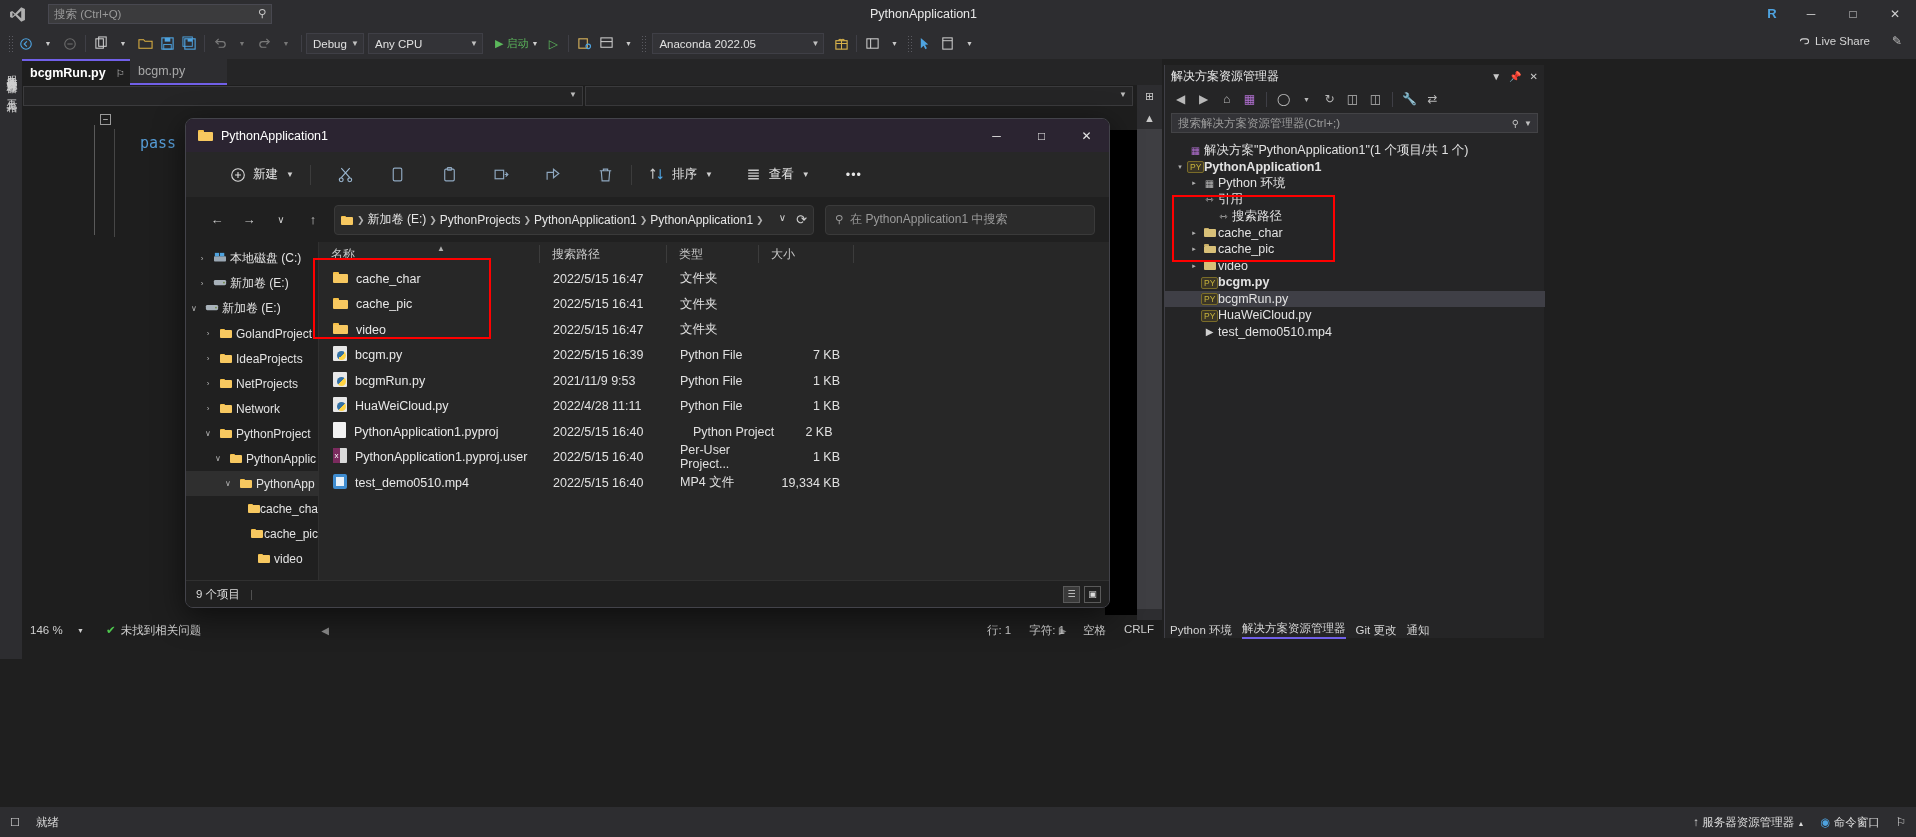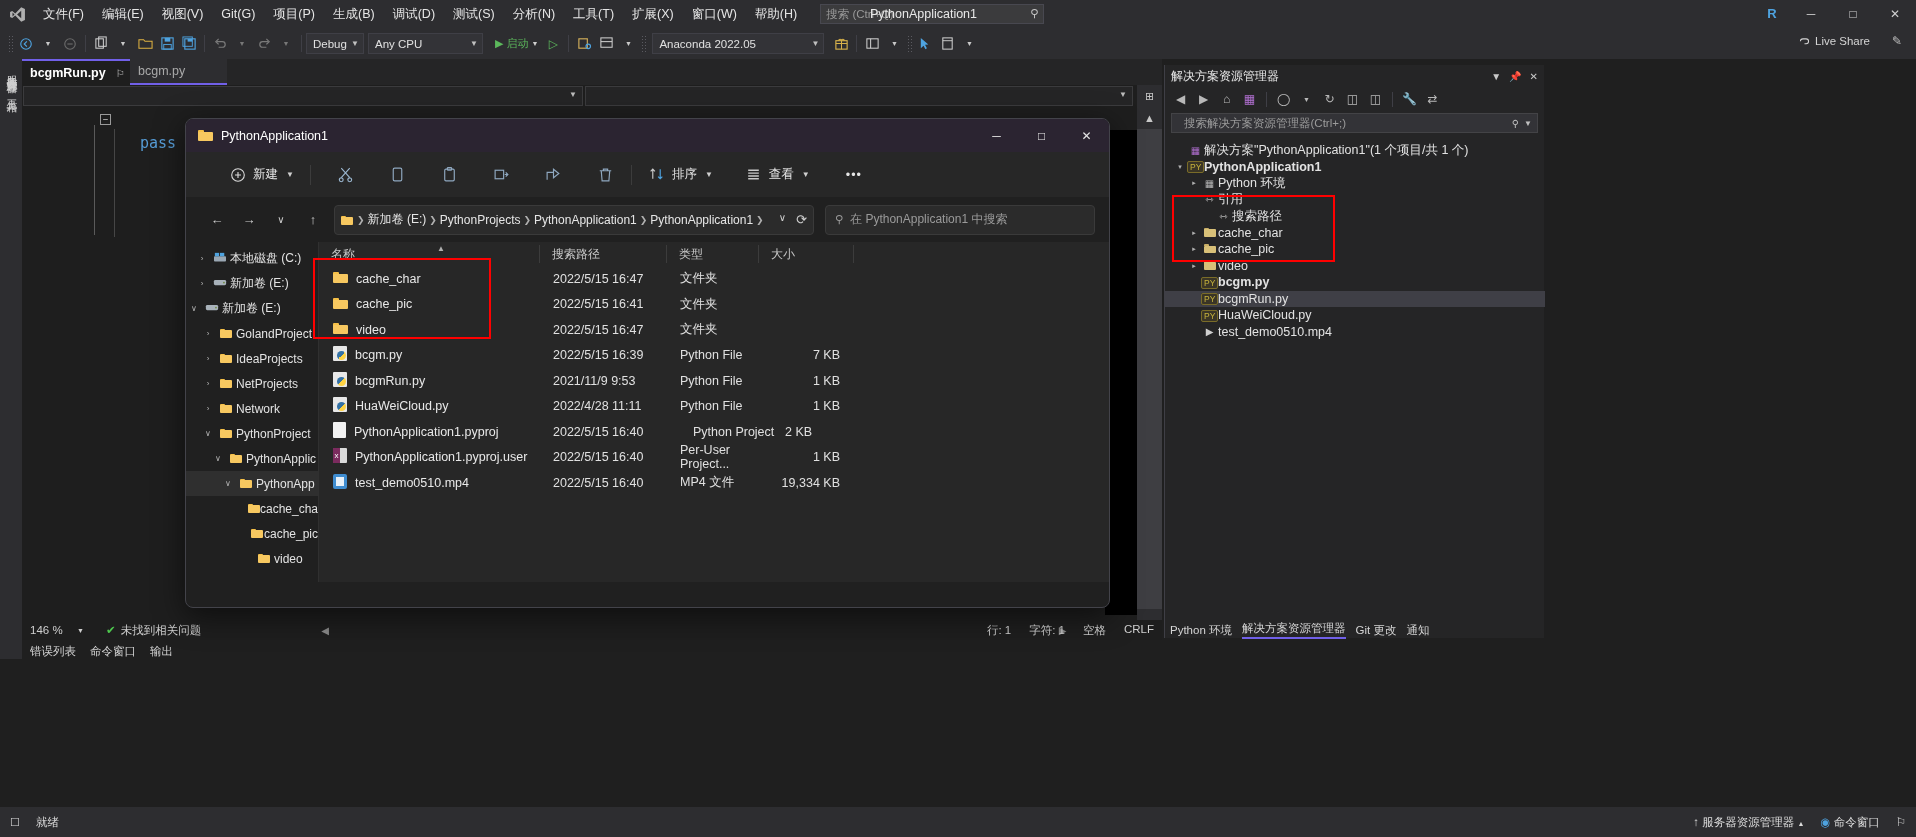--- a/index.html
+++ b/index.html
@@ -115,21 +115,21 @@
      font-size:11.5px; color:#d4d4d4; padding-left:8px; align-items:center; }
 
   
   .sol-panel { position:absolute; left:1164px; top:65px; width:380px; height:573px; background:#252526; border-left:1px solid #3f3f46; }
   .sol-header { height:22px; display:flex; align-items:center; padding:0 6px; color:#e8e8e8; font-size:12px; background:#252526; }
   .sol-header .hdr-ctrls { margin-left:auto; display:flex; gap:8px; color:#c9c9c9; font-size:10px; }
   .sol-toolbar { height:24px; display:flex; align-items:center; gap:4px; padding:0 6px; background:#252526; }
   .sol-toolbar .ic { width:19px; height:19px; display:flex; align-items:center; justify-content:center; color:#b8b8b8; font-size:12px; }
   .sol-toolbar .sep { width:1px; height:15px; background:#3f3f46; margin:0 3px; }
   .sol-search { height:20px; margin:2px 6px; background:#333337; border:1px solid #434346; display:flex; align-items:center;
-     padding:0 12px; font-size:11.5px; color:#9b9b9b; position:relative; }
+     padding:0 6px; font-size:11.5px; color:#9b9b9b; position:relative; }
   .sol-search .mag { position:absolute; right:18px; font-size:10px; color:#c0c0c0; }
   .sol-search .car { position:absolute; right:5px; font-size:8px; color:#c0c0c0; }
   .sol-tree { position:absolute; top:77px; left:0; width:380px; bottom:22px; overflow:hidden; font-size:12.5px; }
   .trow { height:16.5px; display:flex; align-items:center; color:#e2e2e2; white-space:nowrap; }
   .trow.sel { background:#3f3f46; }
   .trow .exp { width:14px; text-align:center; font-size:7px; color:#b0b0b0; }
   .trow .tic { width:17px; text-align:center; font-size:10px; }
   .sol-tabs { position:absolute; left:1164px; top:620px; width:380px; height:20px; display:flex; align-items:center;
      gap:10px; font-size:11.5px; color:#d4d4d4; padding-left:6px; }
   .sol-tabs .act { border-bottom:2px solid #7160e8; padding-bottom:1px; }
@@ -220,35 +220,20 @@
 <body>
 
 <div id="root">
 
   <div class="vs-titlebar">
     <div class="vs-logo">
       <svg width="17" height="17" viewBox="0 0 16 16">
           <path fill="#b0b0b0" d="M11.5 1.2 5.9 7 3 4.6 1 5.6v4.8l2 1 2.9-2.4 5.6 5.8 3.5-1.6V2.8zM3.3 9.9V6.1L5.2 8zm8.2 1.7L7.6 8l3.9-3.6z"></path>
         </svg>
     </div>
-    <div class="vs-menu">
-      <div class="vs-menu-item">文件(F)</div>
-      <div class="vs-menu-item">编辑(E)</div>
-      <div class="vs-menu-item">视图(V)</div>
-      <div class="vs-menu-item">Git(G)</div>
-      <div class="vs-menu-item">项目(P)</div>
-      <div class="vs-menu-item">生成(B)</div>
-      <div class="vs-menu-item">调试(D)</div>
-      <div class="vs-menu-item">测试(S)</div>
-      <div class="vs-menu-item">分析(N)</div>
-      <div class="vs-menu-item">工具(T)</div>
-      <div class="vs-menu-item">扩展(X)</div>
-      <div class="vs-menu-item">窗口(W)</div>
-      <div class="vs-menu-item">帮助(H)</div>
-    </div>
     <div class="vs-search">
       <span>搜索 (Ctrl+Q)</span>
       <span class="srch-ico">⚲</span>
     </div>
     <div class="vs-title-app">PythonApplication1</div>
     <div class="vs-account">R</div>
     <div class="vs-wincontrols">
       <div>─</div>
       <div>□</div>
       <div>✕</div>
@@ -440,25 +425,20 @@
     <span style="margin-left:120px; color:#8a8a8a; font-size:10px;">◀</span>
     <span style="margin-left:730px; color:#8a8a8a; font-size:10px;">▶</span>
     <div class="caret-info">
       <span>行: 1</span>
       <span>字符: 1</span>
       <span>空格</span>
       <span>CRLF</span>
     </div>
   </div>
 
-  <div class="bottom-tabs">
-    <span>错误列表</span>
-    <span>命令窗口</span>
-    <span>输出</span>
-  </div>
 
   <div class="sol-panel">
     <div class="sol-header">
       <span>解决方案资源管理器</span>
       <span class="hdr-ctrls">
         <span>▼</span>
         <span>📌</span>
         <span>✕</span>
       </span>
     </div>
@@ -828,21 +808,21 @@
             <div class="ctype" style="width:92px;">Python File</div>
             <div class="csize" style="width:68px; text-align:right;">1 KB</div>
           </div>
           <div class="fr">
             <div class="cname" style="width:234px;">
                 <span><span class="docfile"></span></span>
                 <span>PythonApplication1.pyproj</span>
               </div>
             <div class="cdate" style="width:127px;">2022/5/15 16:40</div>
             <div class="ctype" style="width:92px;margin-left:13px;">Python Project</div>
-            <div class="csize" style="width:68px; text-align:left;">2 KB</div>
+            <div class="csize" style="width:68px; text-align:center;">2 KB</div>
           </div>
           <div class="fr">
             <div class="cname" style="width:234px;">
                 <span><span class="userfile"></span></span>
                 <span>PythonApplication1.pyproj.user</span>
               </div>
             <div class="cdate" style="width:127px;">2022/5/15 16:40</div>
             <div class="ctype" style="width:92px;">Per-User Project...</div>
             <div class="csize" style="width:68px; text-align:right;">1 KB</div>
           </div>
@@ -852,20 +832,28 @@
                 <span>test_demo0510.mp4</span>
               </div>
             <div class="cdate" style="width:127px;">2022/5/15 16:40</div>
             <div class="ctype" style="width:92px;">MP4 文件</div>
             <div class="csize" style="width:68px; text-align:right;">19,334 KB</div>
           </div>
         </div>
       </div>
     </div>
 
+    <div class="fx-status">
+      <span>9 个项目</span>
+      <span style="color:#555;">|</span>
+      <span class="vmode">
+        <div class="on">☰</div>
+        <div>▣</div>
+      </span>
+    </div>
   </div>
 
   <div class="redbox" style="left:313px; top:258px; width:178px; height:81px;"></div>
 
   <div class="taskbar">
     <span style="font-size:11px;">☐</span>
     <span style="margin-left:16px;">就绪</span>
     <span class="right">
       <span>
         <span>↑</span>

